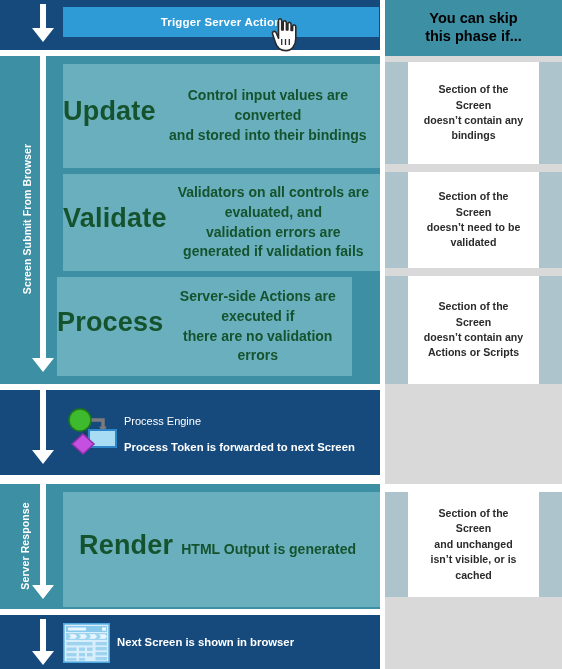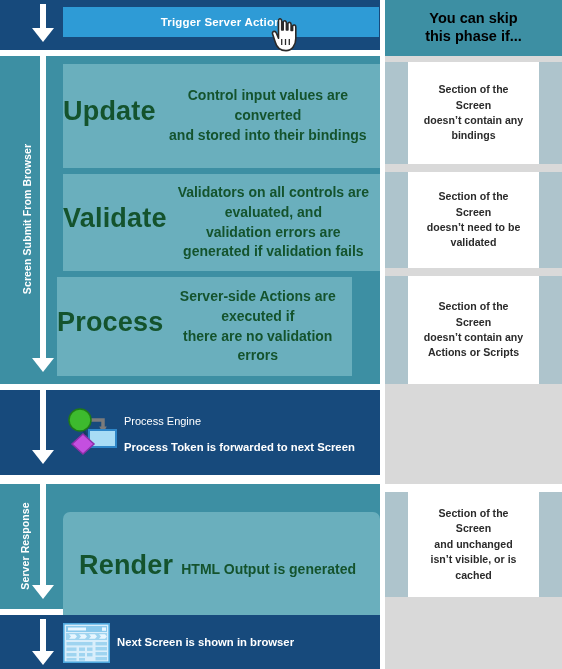--- a/index.html
+++ b/index.html
@@ -301,21 +301,21 @@
 
   <div class="band teal" style="left:0; top:484px; width:380px; height:125px;"></div>
 
   <div class="rail-label" style="left:-40px; top:540px; width:130px;">Server Response</div>
 
   <div class="arrow-col" style="top:484px; height:125px;">
     <div class="arrow-shaft" style="top:0px; height:103px;"></div>
     <div class="arrow-head" style="top:101px;"></div>
   </div>
 
-  <div class="phase-card" style="left:63px; top:512px; width:317px; height:115px;border-radius:7px;">
+  <div class="phase-card" style="left:63px; top:492px; width:317px; height:115px;">
     <div class="phase-title">Render</div>
     <div class="phase-desc">
       <div>HTML Output is generated</div>
     </div>
   </div>
 
   <div class="band bluegrey" style="left:385px; top:492px; width:177px; height:105px;"></div>
   <div class="skip-card" style="left:408px; top:492px; width:131px; height:105px;">
     <div>
       <div>Section of the Screen</div>

